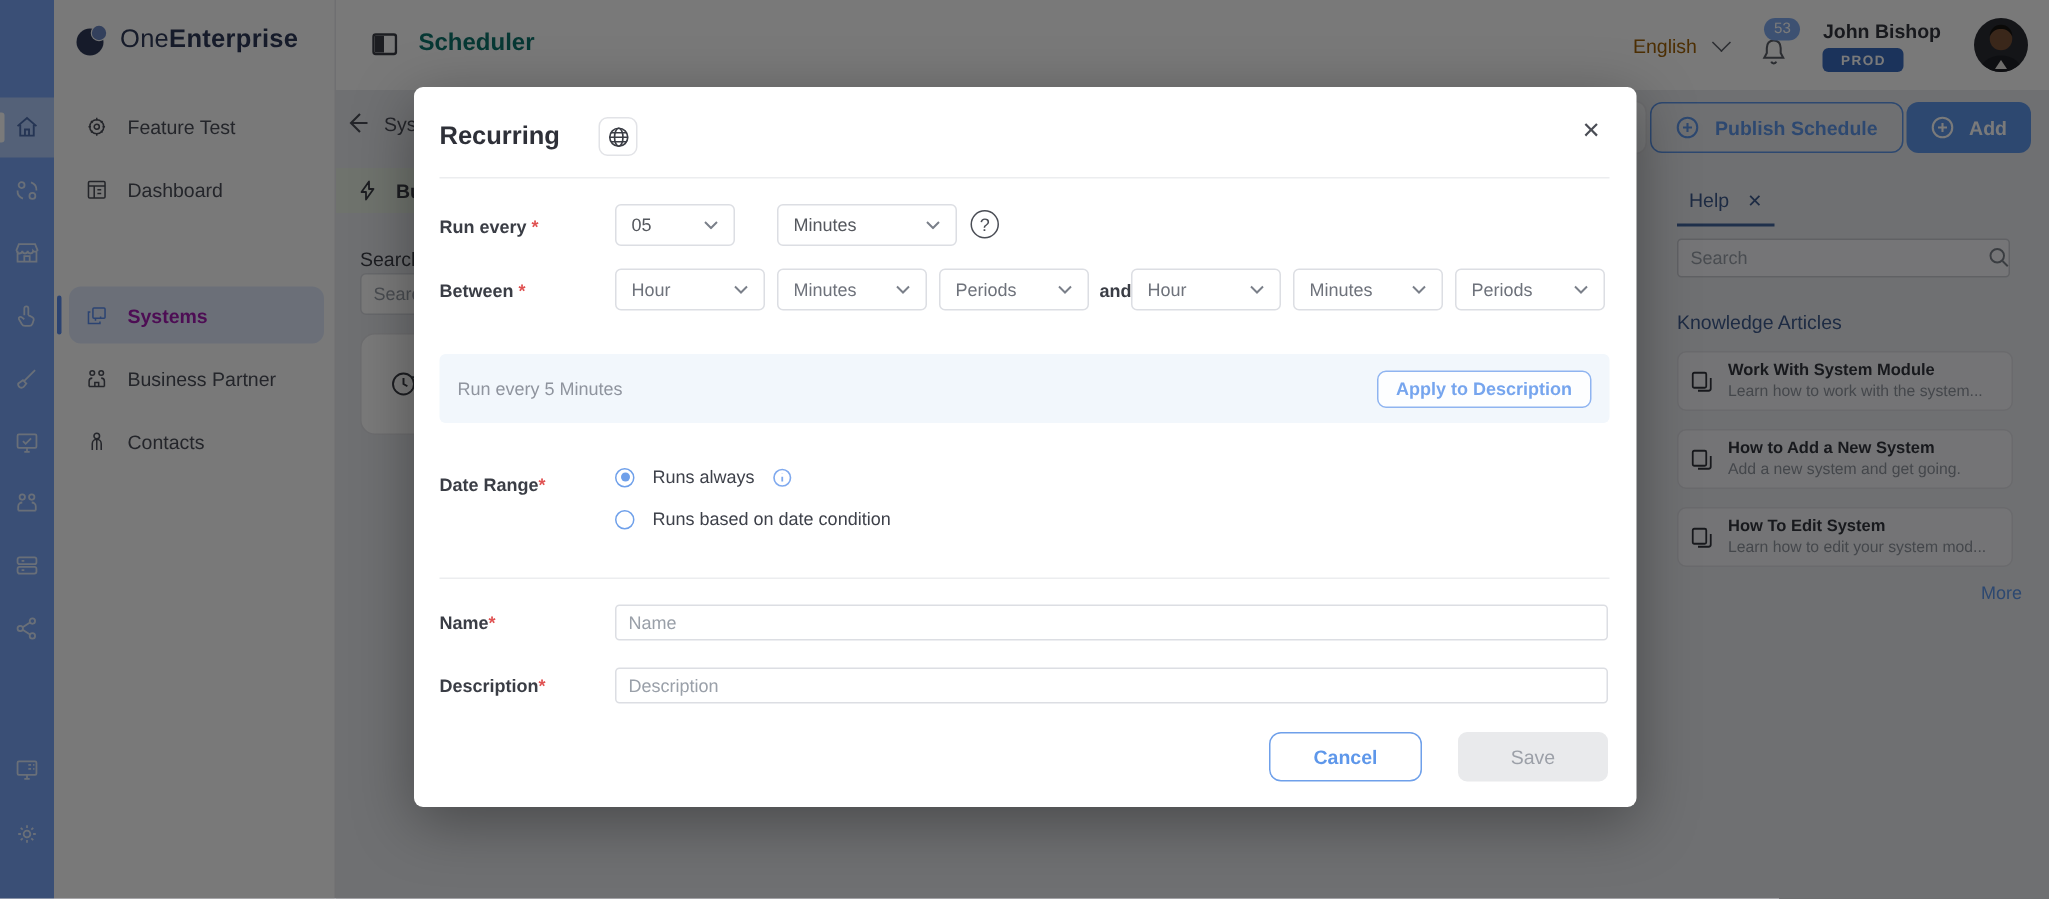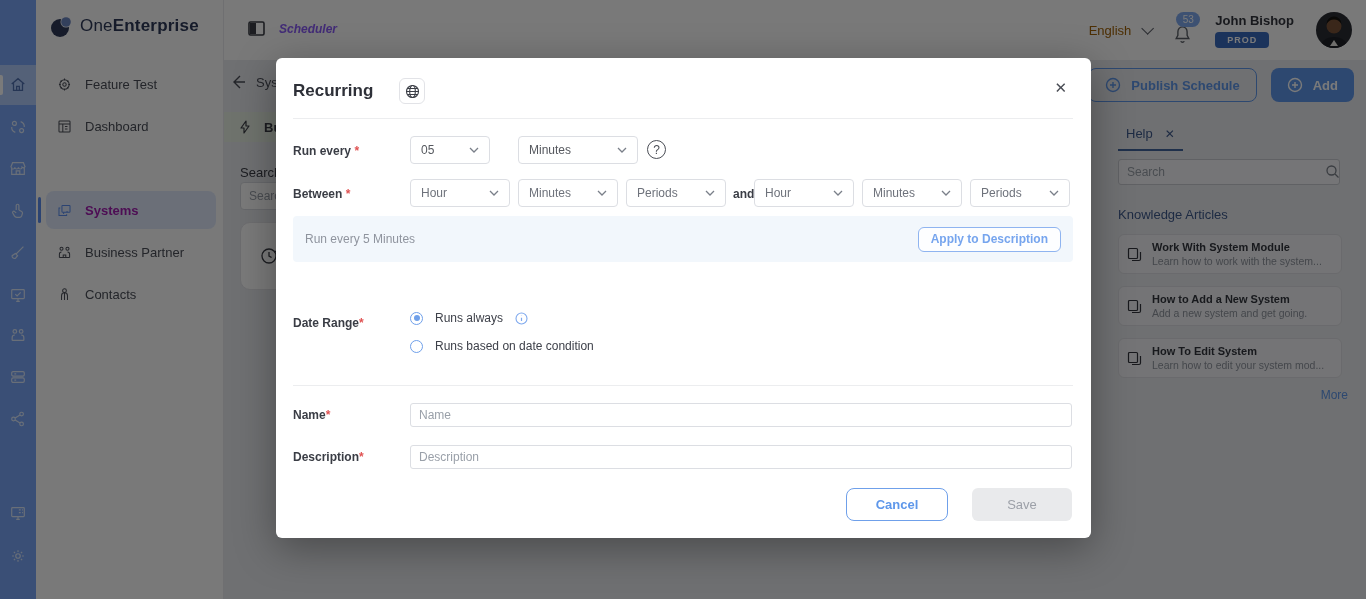--- a/index.html
+++ b/index.html
@@ -21,35 +21,35 @@
   .brand-text { font-size:17px; color:#2E3A59; letter-spacing:.2px; }
   .brand-text b { font-weight:bold; }
   .side-item { position:absolute; left:10px; width:170px; height:38px; display:flex; align-items:center; gap:12px; padding-left:10px; border-radius:8px; color:#4B4F58; font-size:13px; cursor:pointer; }
   .side-item svg { width:17px; height:17px; flex:none; }
   .side-item.selected { background:#DFE9FB; color:#a21caf; font-weight:bold; }
   .side-bar-indicator { position:absolute; left:2px; width:3px; height:26px; background:#5B8DEF; border-radius:2px; }
 
   
   .header { left:224px; top:0; width:1142px; height:60px; background:#FCFCFD; z-index:2; }
   .page-title-wrap { position:absolute; left:24px; top:20px; display:flex; align-items:center; gap:14px; }
-  .page-title { font-size:12px; font-weight:bold; color:#8b5cf6;font-style:italic; }
+  .page-title { font-size:16px; font-weight:bold; color:#0f766e; }
   .header-right { position:absolute; right:14px; top:0; height:60px; display:flex; align-items:center; gap:22px; }
   .lang { display:flex; align-items:center; gap:10px; font-size:13px; color:#a16207; cursor:pointer; }
   .caret { width:9px; height:9px; border-right:1.6px solid #5A5E66; border-bottom:1.6px solid #5A5E66; transform:rotate(45deg) translateY(-3px); }
   .bell-wrap { position:relative; cursor:pointer; margin-top:8px; }
   .bell-badge { position:absolute; top:-12px; left:4px; min-width:24px; height:15px; background:#7FA9EE; color:#fff; border-radius:8px; font-size:10px; display:flex; align-items:center; justify-content:center; padding:0 4px; }
   .user-block { display:flex; flex-direction:column; align-items:flex-start; gap:4px; cursor:pointer; }
   .user-name { font-size:13px; font-weight:bold; color:#33363E; }
   .prod-pill { background:#3A6BBE; color:#fff; font-size:9px; font-weight:bold; letter-spacing:1px; border-radius:4px; padding:3px 12px; }
   .avatar { width:36px; height:36px; border-radius:50%; overflow:hidden; cursor:pointer; flex:none; }
 
   
   .content { left:224px; top:60px; width:1142px; height:539px; background:#E9EAEF; z-index:1; }
   .toolbar-left { position:absolute; left:6px; top:14px; display:flex; align-items:center; gap:10px; color:#4B4F58; font-size:13px; }
-  .toolbar-right { position:absolute; right:12px; top:7px; display:flex; align-items:center; gap:14px; }
+  .toolbar-right { position:absolute; right:12px; top:7px; display:flex; align-items:center; gap:2px; }
   .help-toggle { width:36px; height:36px; background:#F7F8FA; border:1px solid #E3E4E8; border-radius:8px; display:flex; align-items:center; justify-content:center; cursor:pointer; }
   .btn-outline-blue { display:flex; align-items:center; gap:10px; height:34px; padding:0 16px; border:1.5px solid #5E97EA; color:#5E97EA; background:transparent; border-radius:8px; font-size:13px; font-weight:bold; cursor:pointer; }
   .btn-solid-blue { display:flex; align-items:center; gap:10px; height:34px; padding:0 16px; background:#5E97EA; color:#FFFFFF; border:none; border-radius:8px; font-size:13px; font-weight:bold; cursor:pointer; }
   .tabstrip { position:absolute; left:0; top:52px; width:867px; height:30px; background:#E8F0E4; display:flex; align-items:center; }
   .tab-active { display:flex; align-items:center; gap:12px; padding:0 14px; height:30px; color:#3B3E46; font-size:13px; font-weight:bold; cursor:pointer; }
   .bg-search-label { position:absolute; left:16px; top:105px; font-size:13px; color:#3B3E46; }
   .bg-search-input { position:absolute; left:16px; top:122px; width:214px; height:28px; border:1px solid #D8DADF; border-radius:4px; background:#FFFFFF; font-size:12px; color:#55585E; padding:0 8px; font-family:"Liberation Sans",sans-serif; }
   .bg-card { position:absolute; left:16px; top:162px; width:206px; height:68px; background:#FFFFFF; border:1px solid #E3E4E8; border-radius:10px; display:flex; align-items:center; padding-left:18px; cursor:pointer; }
 
   
@@ -73,21 +73,21 @@
   .modal-title { font-size:17px; font-weight:bold; color:#2E3038; }
   .globe-btn { width:26px; height:26px; border:1px solid #E2E3E7; border-radius:6px; display:flex; align-items:center; justify-content:center; cursor:pointer; background:#fff; }
   .modal-close { position:absolute; right:24px; top:22px; font-size:15px; color:#4A4D55; cursor:pointer; line-height:1; }
   .m-divider { position:absolute; left:17px; width:780px; height:1px; background:#ECEDEF; }
   .m-label { position:absolute; left:17px; font-size:12px; font-weight:bold; color:#3A3D45; }
   .req { color:#E05252; }
   .sel { position:absolute; height:28px; border:1px solid #DCDEE3; border-radius:4px; background:#fff; display:flex; align-items:center; justify-content:space-between; padding:0 10px; font-size:12px; color:#6E727B; cursor:pointer; }
   .sel .chev { color:#7A7F89; }
   .and-txt { position:absolute; font-size:12px; font-weight:bold; color:#3A3D45; }
   .help-circle { position:absolute; width:19px; height:19px; border:1.5px solid #4A4D55; border-radius:50%; display:flex; align-items:center; justify-content:center; font-size:12px; color:#4A4D55; cursor:pointer; }
-  .info-bar { position:absolute; left:17px; top:158px; width:780px; height:46px; background:#F2F7FC; border-radius:4px; display:flex; align-items:center; justify-content:space-between; padding:0 12px; }
+  .info-bar { position:absolute; left:17px; top:178px; width:780px; height:46px; background:#F2F7FC; border-radius:4px; display:flex; align-items:center; justify-content:space-between; padding:0 12px; }
   .info-bar-text { font-size:12px; color:#8F949E; }
   .apply-btn { height:25px; padding:0 12px; background:#FDFEFF; border:1.5px solid #8FB4F0; border-radius:6px; color:#76A5EE; font-size:12px; font-weight:bold; cursor:pointer; }
   .radio-row { position:absolute; display:flex; align-items:center; gap:12px; cursor:pointer; }
   .radio { width:13px; height:13px; border-radius:50%; border:1.5px solid #6FA0EA; position:relative; flex:none; }
   .radio.checked::after { content:""; position:absolute; left:2.5px; top:2.5px; width:6px; height:6px; border-radius:50%; background:#6FA0EA; }
   .radio-label { font-size:12px; color:#3E414A; }
   .m-input { position:absolute; left:134px; width:662px; height:24px; border:1px solid #DCDEE3; border-radius:3px; font-size:12px; color:#3A3D45; padding:0 8px; font-family:"Liberation Sans",sans-serif; }
   .m-input::placeholder, .bg-search-input::placeholder, .help-search::placeholder { color:#9AA0A9; }
   .btn-gray { position:absolute; height:33px; background:#E9EAEC; border:none; border-radius:6px; color:#9CA0A8; font-size:13px; cursor:pointer; font-family:"Liberation Sans",sans-serif; }
   .btn-cancel { position:absolute; height:33px; background:#FFFFFF; border:1.5px solid #6FA0EA; border-radius:8px; color:#5E97EA; font-size:13px; font-weight:bold; cursor:pointer; font-family:"Liberation Sans",sans-serif; }

